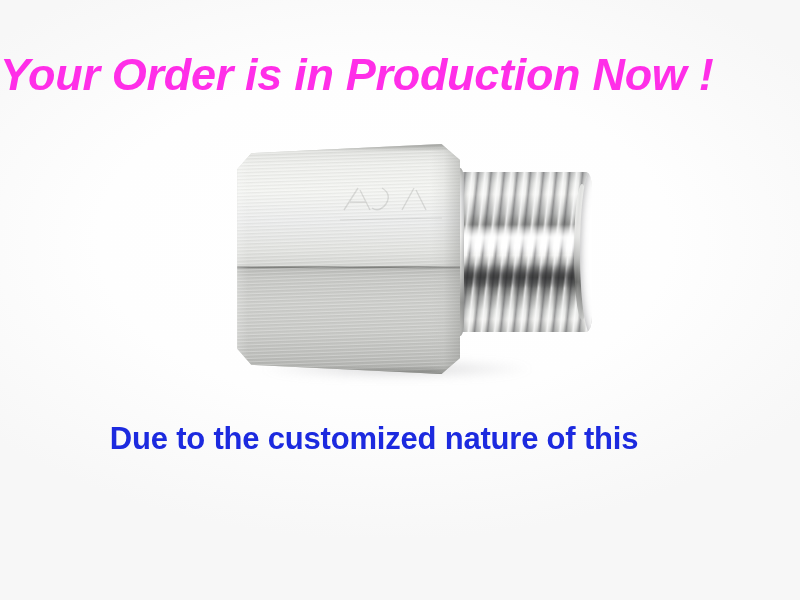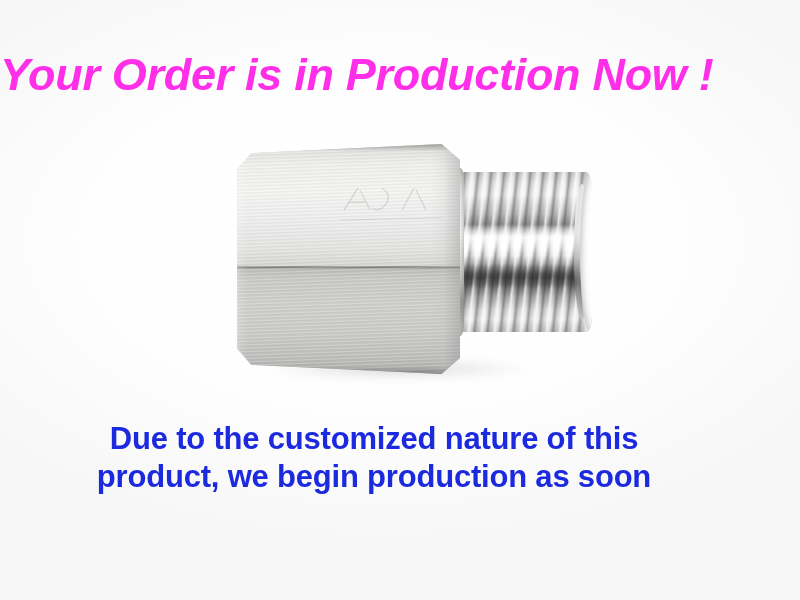--- a/index.html
+++ b/index.html
@@ -332,16 +332,15 @@
       <div class="hex-toplip"></div>
       <div class="hex-bottomlip"></div>
       <div class="hex-chamfer-left"></div>
       <div class="hex-chamfer-right"></div>
     </div>
 
   </div>
 
   <div class="bottom-copy">
     <span class="ln">Due to the customized nature of this</span>
-    <span class="ln">product, we begin production as soon</span>
   </div>
 
 </div>
 
 </body></html>

